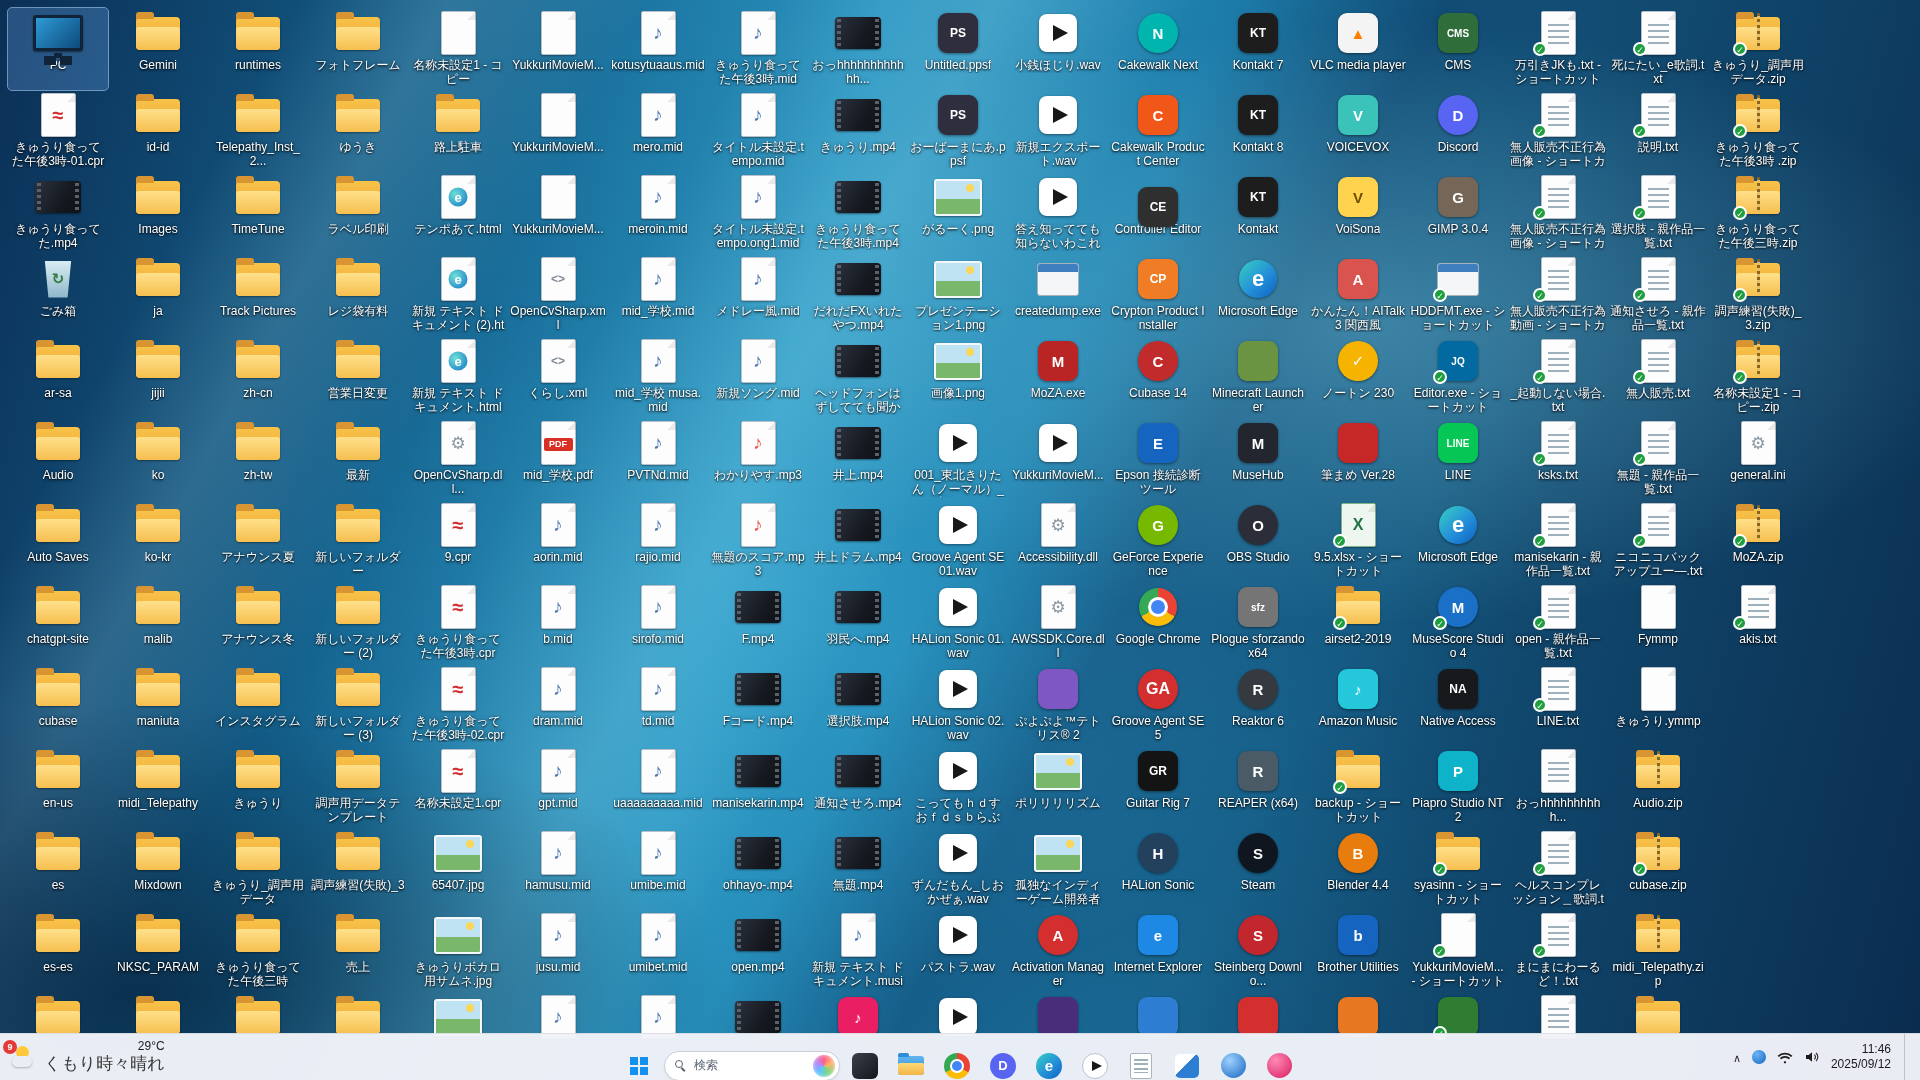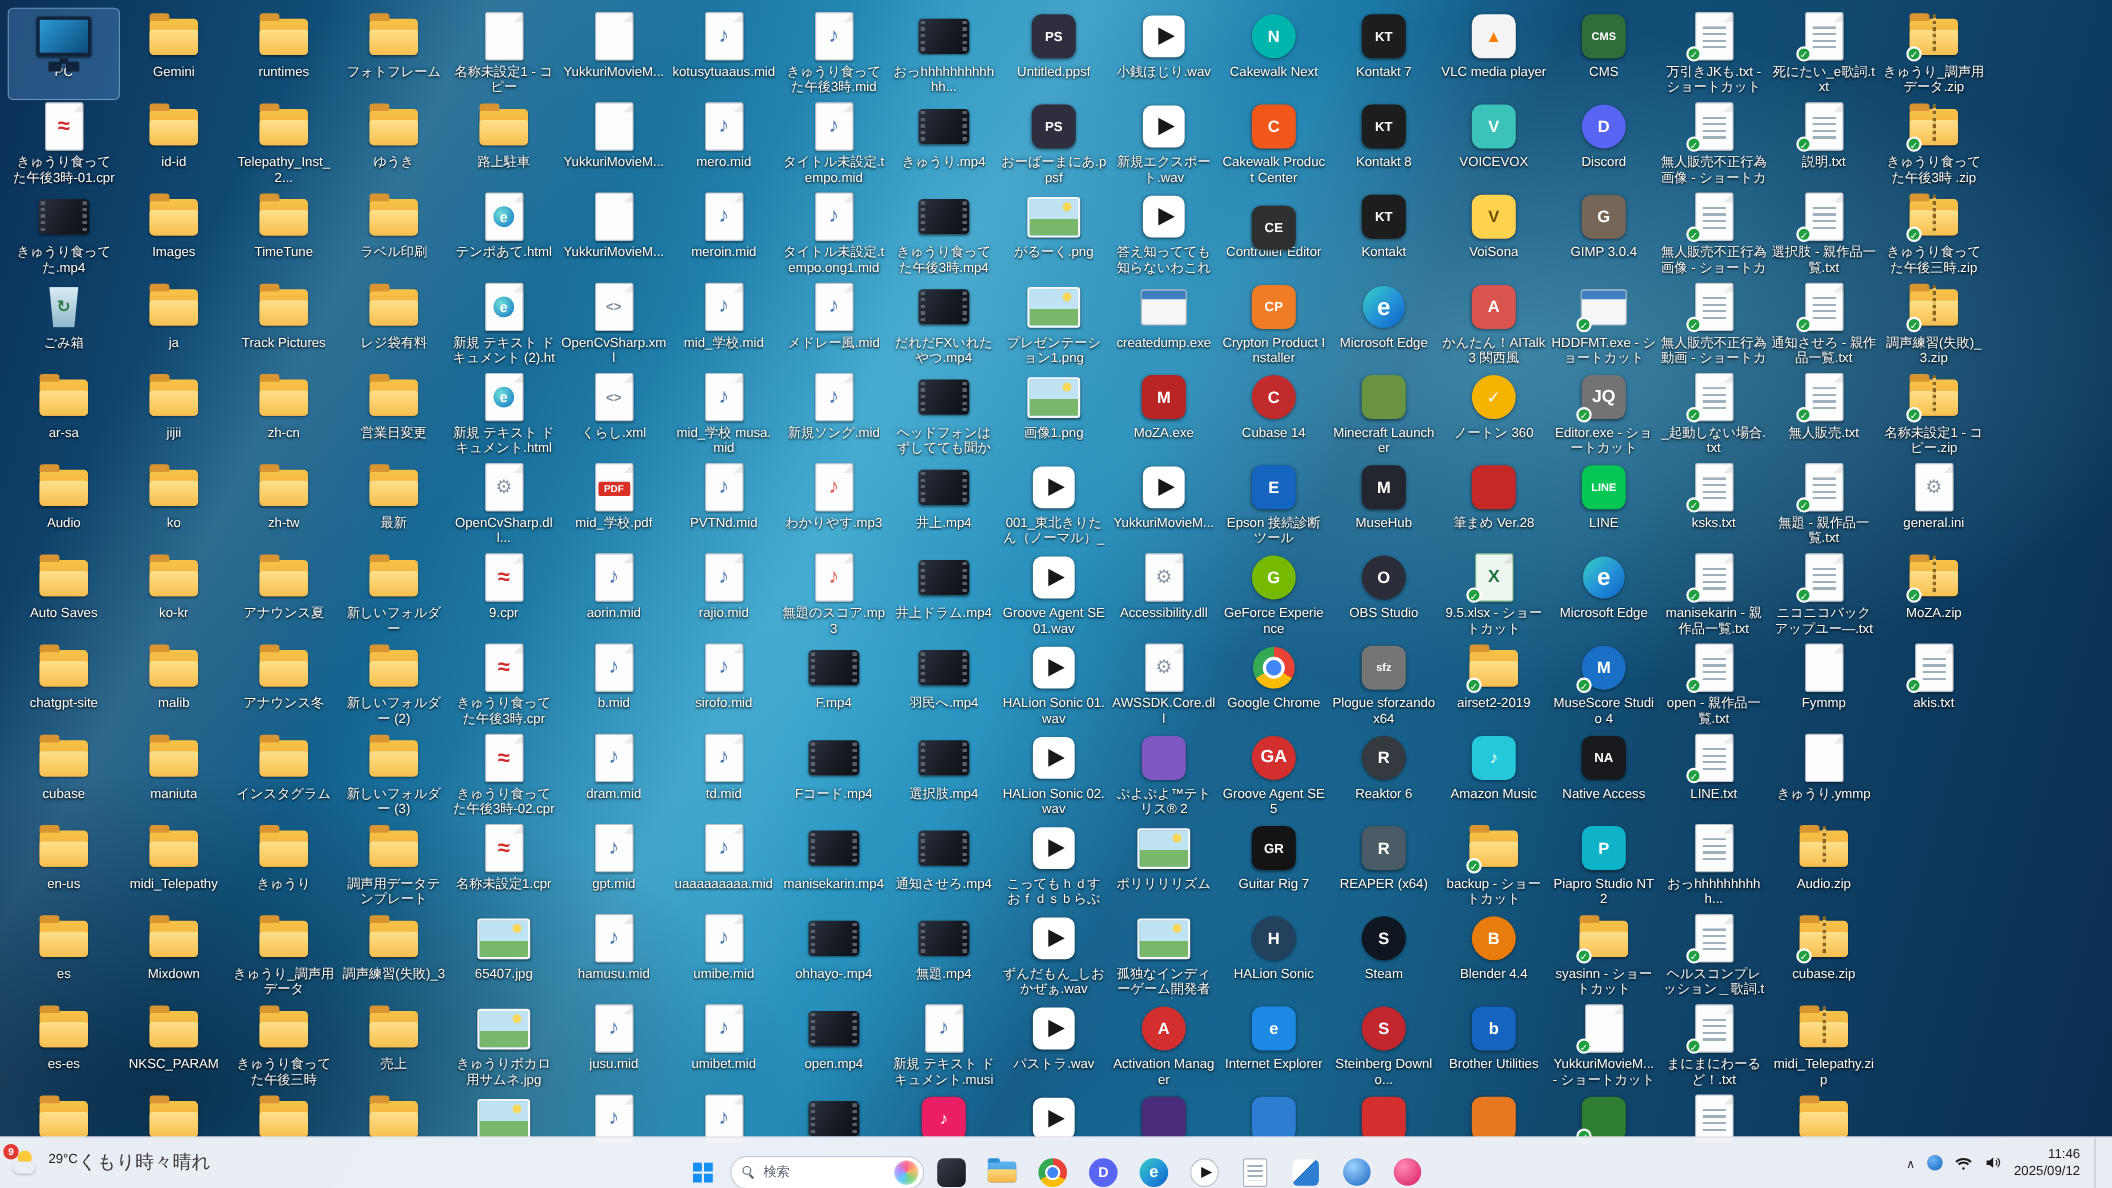--- a/index.html
+++ b/index.html
@@ -105,21 +105,21 @@
   
   .taskbar{position:fixed;left:0;right:0;bottom:0;height:46px;z-index:10;
     background:rgba(241,243,249,.97);border-top:1px solid rgba(0,0,0,.08);}
   .tb-left{position:absolute;left:10px;top:0;height:46px;display:flex;align-items:center;gap:8px;cursor:default;}
   .wicon{width:26px;height:24px;position:relative;}
   .wicon::before{content:"";position:absolute;top:1px;left:6px;width:13px;height:13px;border-radius:50%;background:#ffc93c;}
   .wicon::after{content:"";position:absolute;bottom:2px;left:2px;width:20px;height:11px;border-radius:7px;background:#e9eef5;
     box-shadow:0 1px 2px rgba(0,0,0,.25);}
   .wbadge{position:absolute;top:-5px;left:-7px;min-width:14px;height:14px;border-radius:8px;background:#e53935;color:#fff;
     font-size:9px;font-weight:bold;line-height:14px;text-align:center;z-index:2;padding:0 2px;box-sizing:border-box;}
-  .wtxt{display:flex;flex-direction:row;justify-content:center;}
+  .wtxt{display:flex;flex-direction:column;justify-content:center;align-items:flex-end;}
   .wtemp{font-size:12px;color:#1b1b1b;line-height:1.15;}
   .wdesc{font-size:17px;color:#3a3a3a;line-height:1.15;}
   .tb-center{position:absolute;left:618px;top:0;height:63px;display:flex;align-items:center;gap:4px;}
   .tbi{width:42px;height:42px;border-radius:7px;display:flex;align-items:center;justify-content:center;cursor:pointer;}
   .wlogo{width:18px;height:18px;background:
     linear-gradient(#1390f0,#1390f0) 0 0/8px 8px no-repeat,
     linear-gradient(#1390f0,#1390f0) 10px 0/8px 8px no-repeat,
     linear-gradient(#1390f0,#1390f0) 0 10px/8px 8px no-repeat,
     linear-gradient(#1390f0,#1390f0) 10px 10px/8px 8px no-repeat;}
   .search{height:30px;width:176px;border-radius:15px;background:#fff;border:1px solid #c9cfd8;display:flex;align-items:center;
@@ -691,25 +691,25 @@
     <div class="cell">
       <div class="ic k-app">
         <div class="tile" style="background: rgb(106, 148, 65); color: rgb(255, 255, 255); font-size: 15px;"></div>
       </div>
       <div class="lbl">Minecraft Launcher</div>
     </div>
     <div class="cell">
       <div class="ic k-app">
         <div class="tile circ" style="background: rgb(246, 180, 0); color: rgb(255, 255, 255); font-size: 15px;">✓</div>
       </div>
-      <div class="lbl">ノートン 360</div>
-    </div>
-    <div class="cell">
-      <div class="ic k-app">
-        <div class="tile" style="background: #737373; color: rgb(255, 255, 255); font-size: 16px;">JQ</div>
+      <div class="lbl">ノートン 230</div>
+    </div>
+    <div class="cell">
+      <div class="ic k-app">
+        <div class="tile" style="background: #0369a1; color: rgb(255, 255, 255); font-size: 10px;">JQ</div>
         <span class="bd">✓</span>
       </div>
       <div class="lbl">Editor.exe - ショートカット</div>
     </div>
     <div class="cell">
       <div class="ic k-page k-txt">
         <div class="ib"></div>
         <span class="bd">✓</span>
       </div>
       <div class="lbl">_起動しない場合.txt</div>

